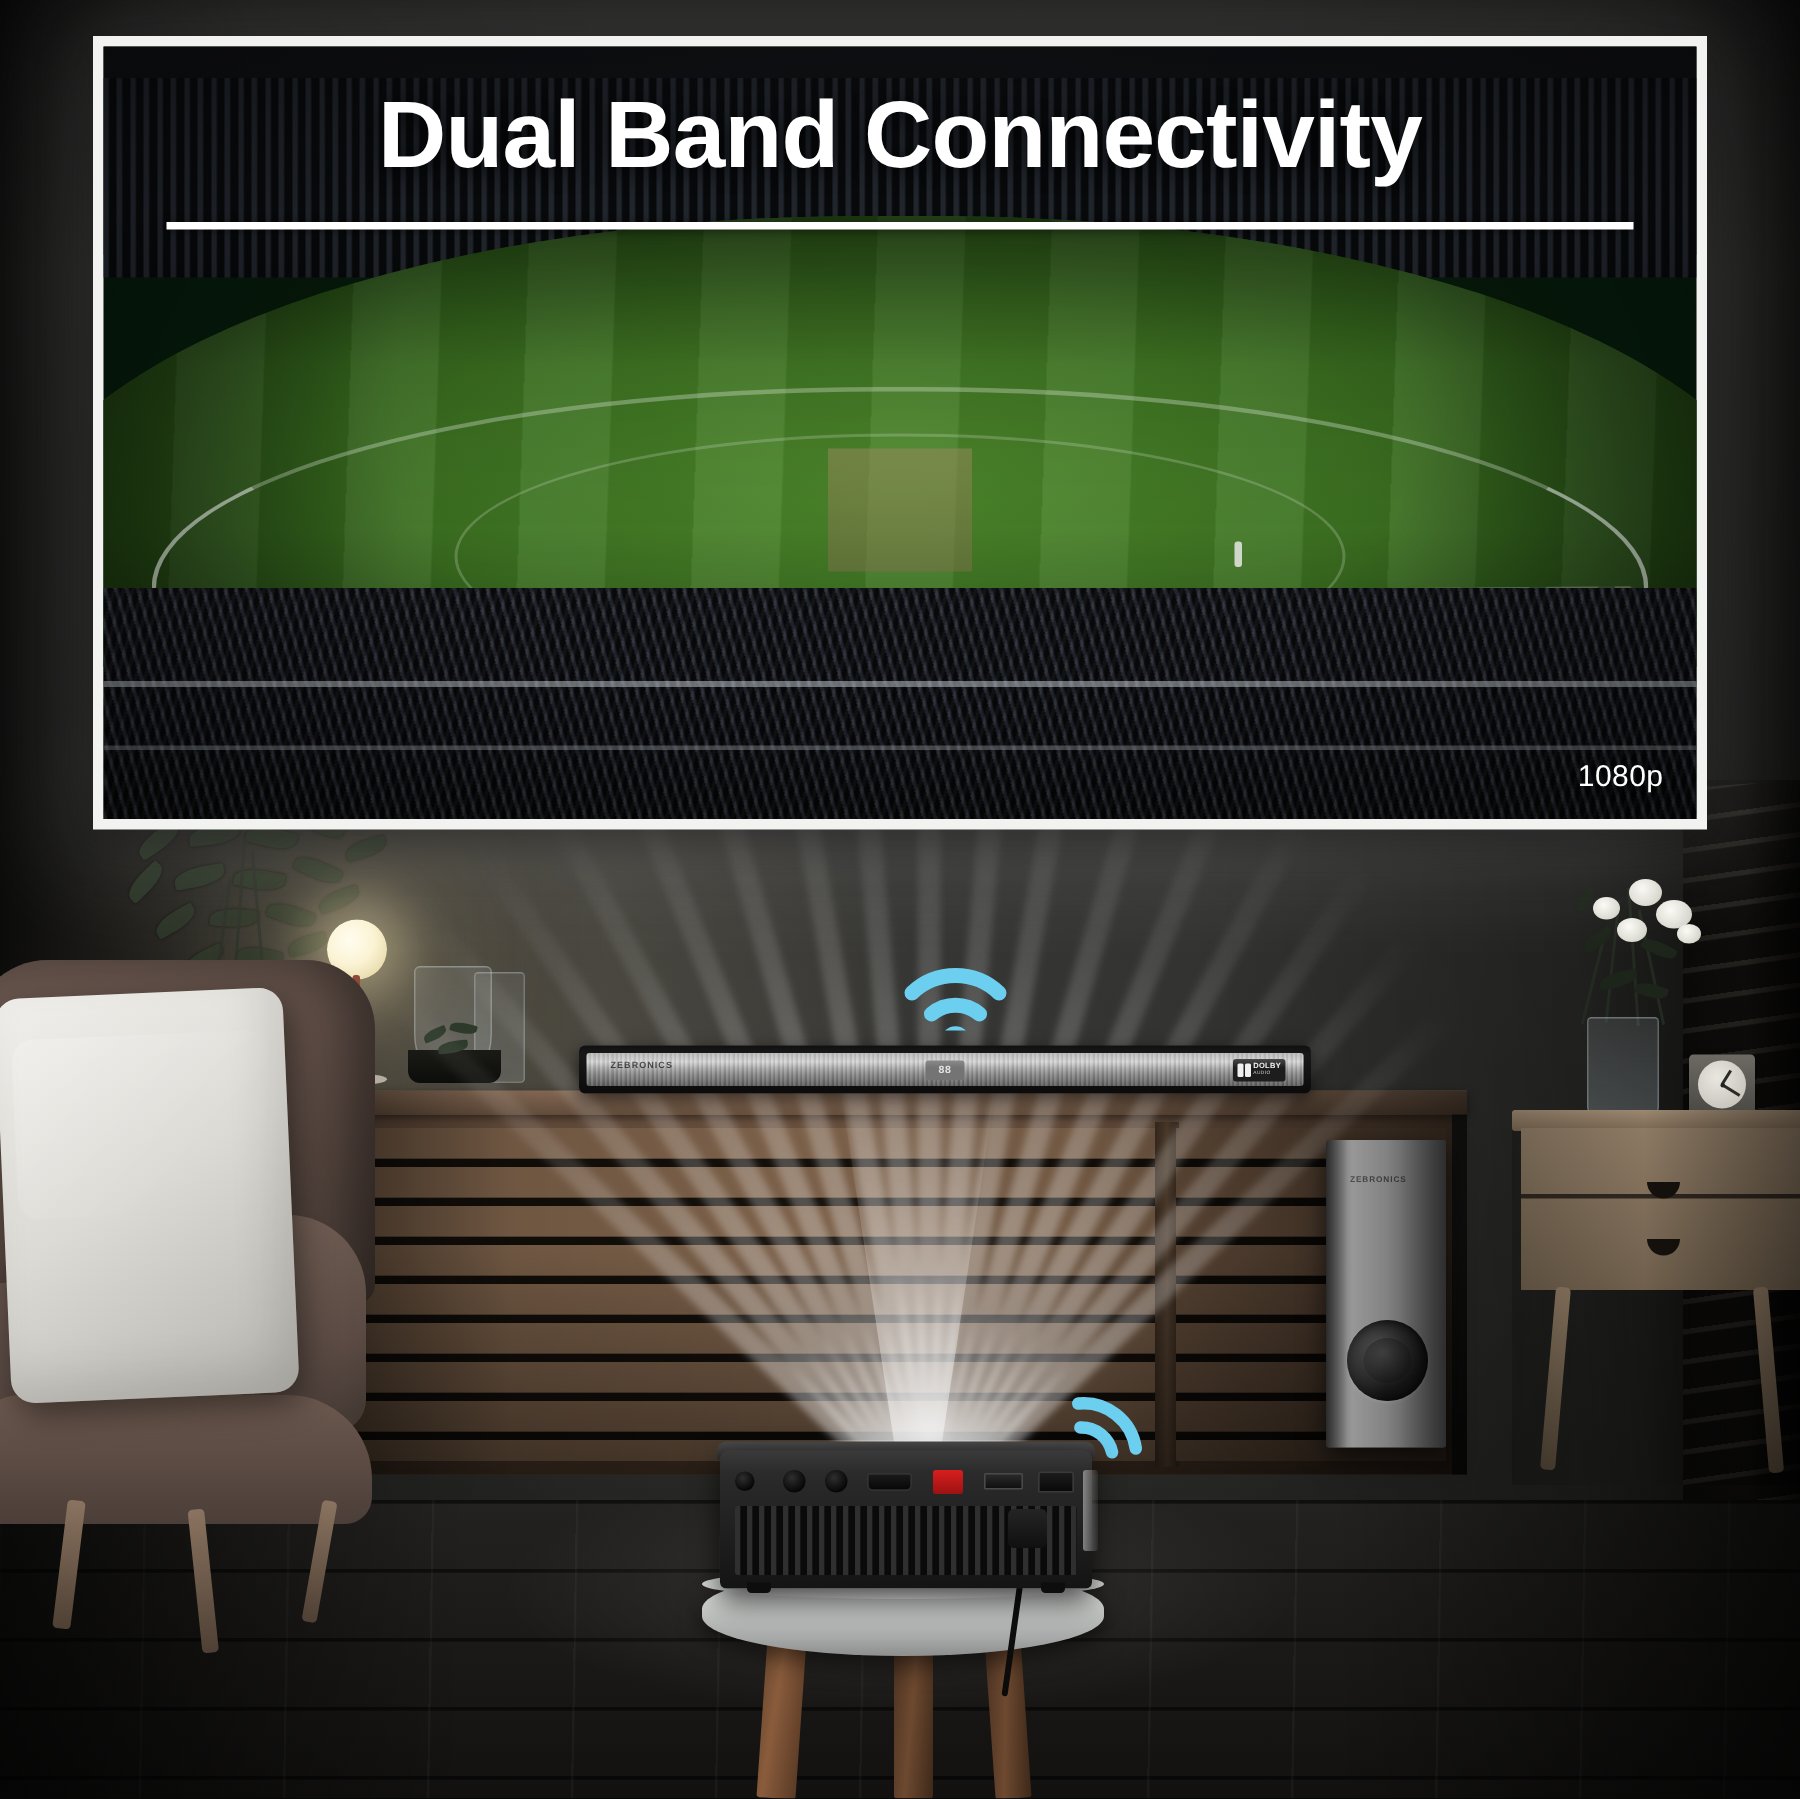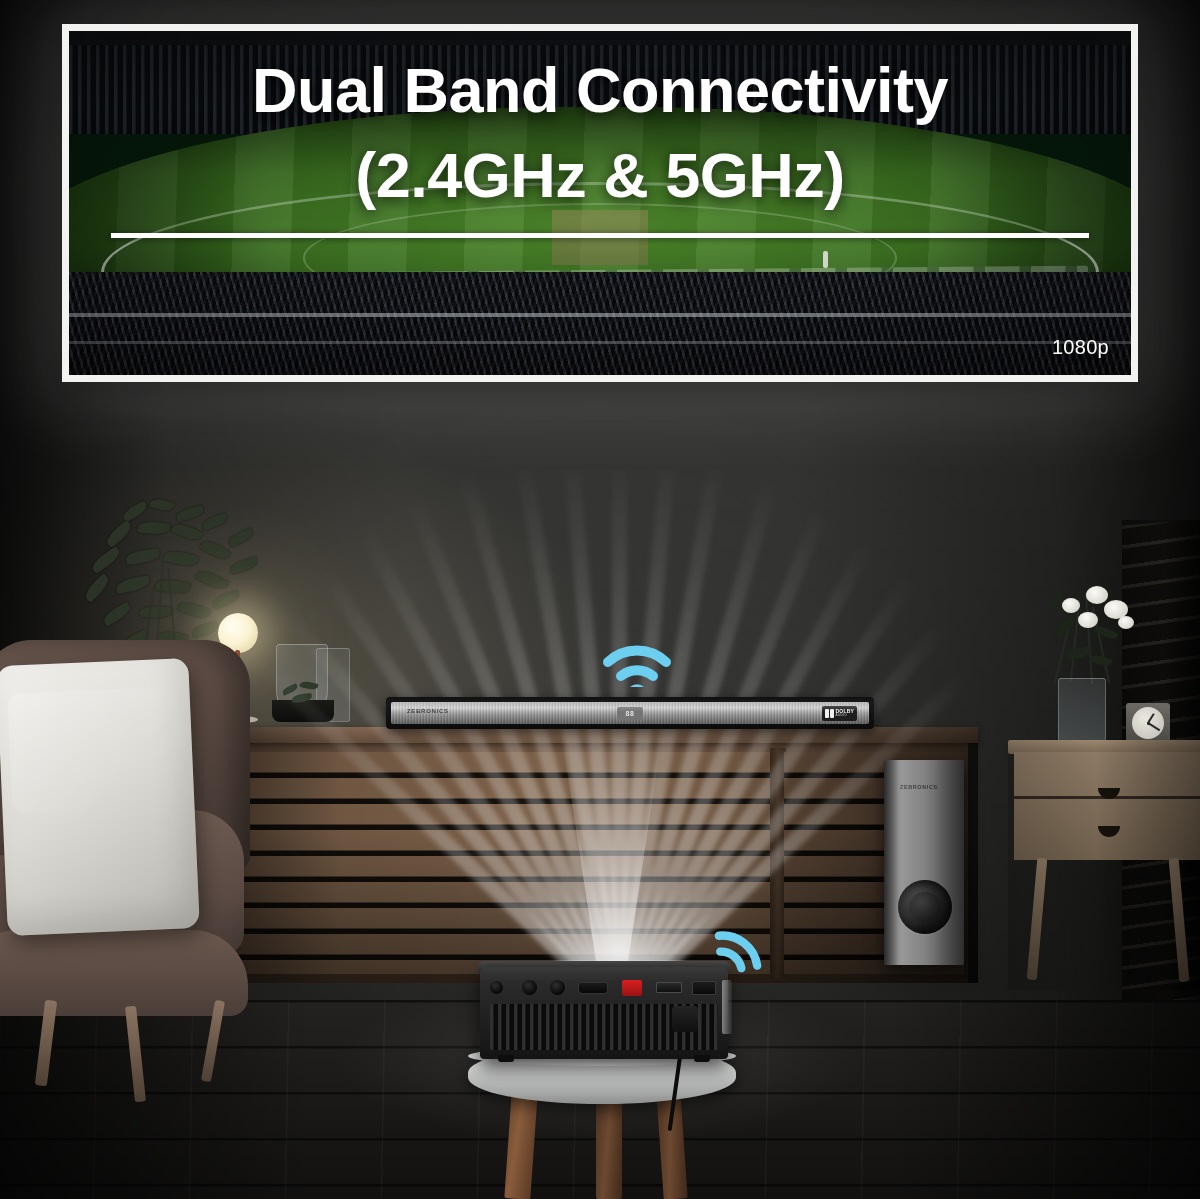--- a/index.html
+++ b/index.html
@@ -211,21 +211,21 @@
   }
   .clock-face {
     position:absolute; left:1132px; top:707px; width:32px; height:32px; border-radius:50%;
     background:radial-gradient(circle at 40% 35%, #e9e7df, #bdbbb2);
   }
   .clock-hand { position:absolute; background:#2a2a26; transform-origin:left center; }
   .clock-pin { position:absolute; left:1147px; top:722px; width:3px; height:3px; border-radius:50%; background:#222; }
 
   
   #screen-frame {
-    position:absolute; left:62px; top:24px; width:1076px; height:358px;
+    position:absolute; left:62px; top:24px; width:1076px; height:529px;
     background:#f2f2f0; padding:7px;
     box-shadow:0 0 70px 26px rgba(255,255,255,.12), 0 6px 26px rgba(0,0,0,.55);
   }
   #screen {
     position:relative; width:100%; height:100%; overflow:hidden; background:#05180a;
   }
   
   .sky { position:absolute; left:0; top:0; width:100%; height:27%;
     background:linear-gradient(180deg,#14161a 0%,#0e1013 70%,#0a0c0e 100%); }
   .stand-back {
@@ -694,18 +694,17 @@
     <div class="pitch-strip"></div>
     <div class="fielder"></div>
     <div class="ad-board"></div>
     <div class="crowd-lower"></div>
     <div class="crowd-rail"></div>
     <div class="crowd-rail b"></div>
     <div class="screen-overlay"></div>
 
     <div class="screen-text">
       <div class="headline1">Dual Band Connectivity</div>
-      <div class="headline2">(2.4GHz &amp; 5GHz)</div>
       <div class="divider"></div>
     </div>
     <div class="res-badge">1080p</div>
   </div>
 </div>
 
 </body></html>

